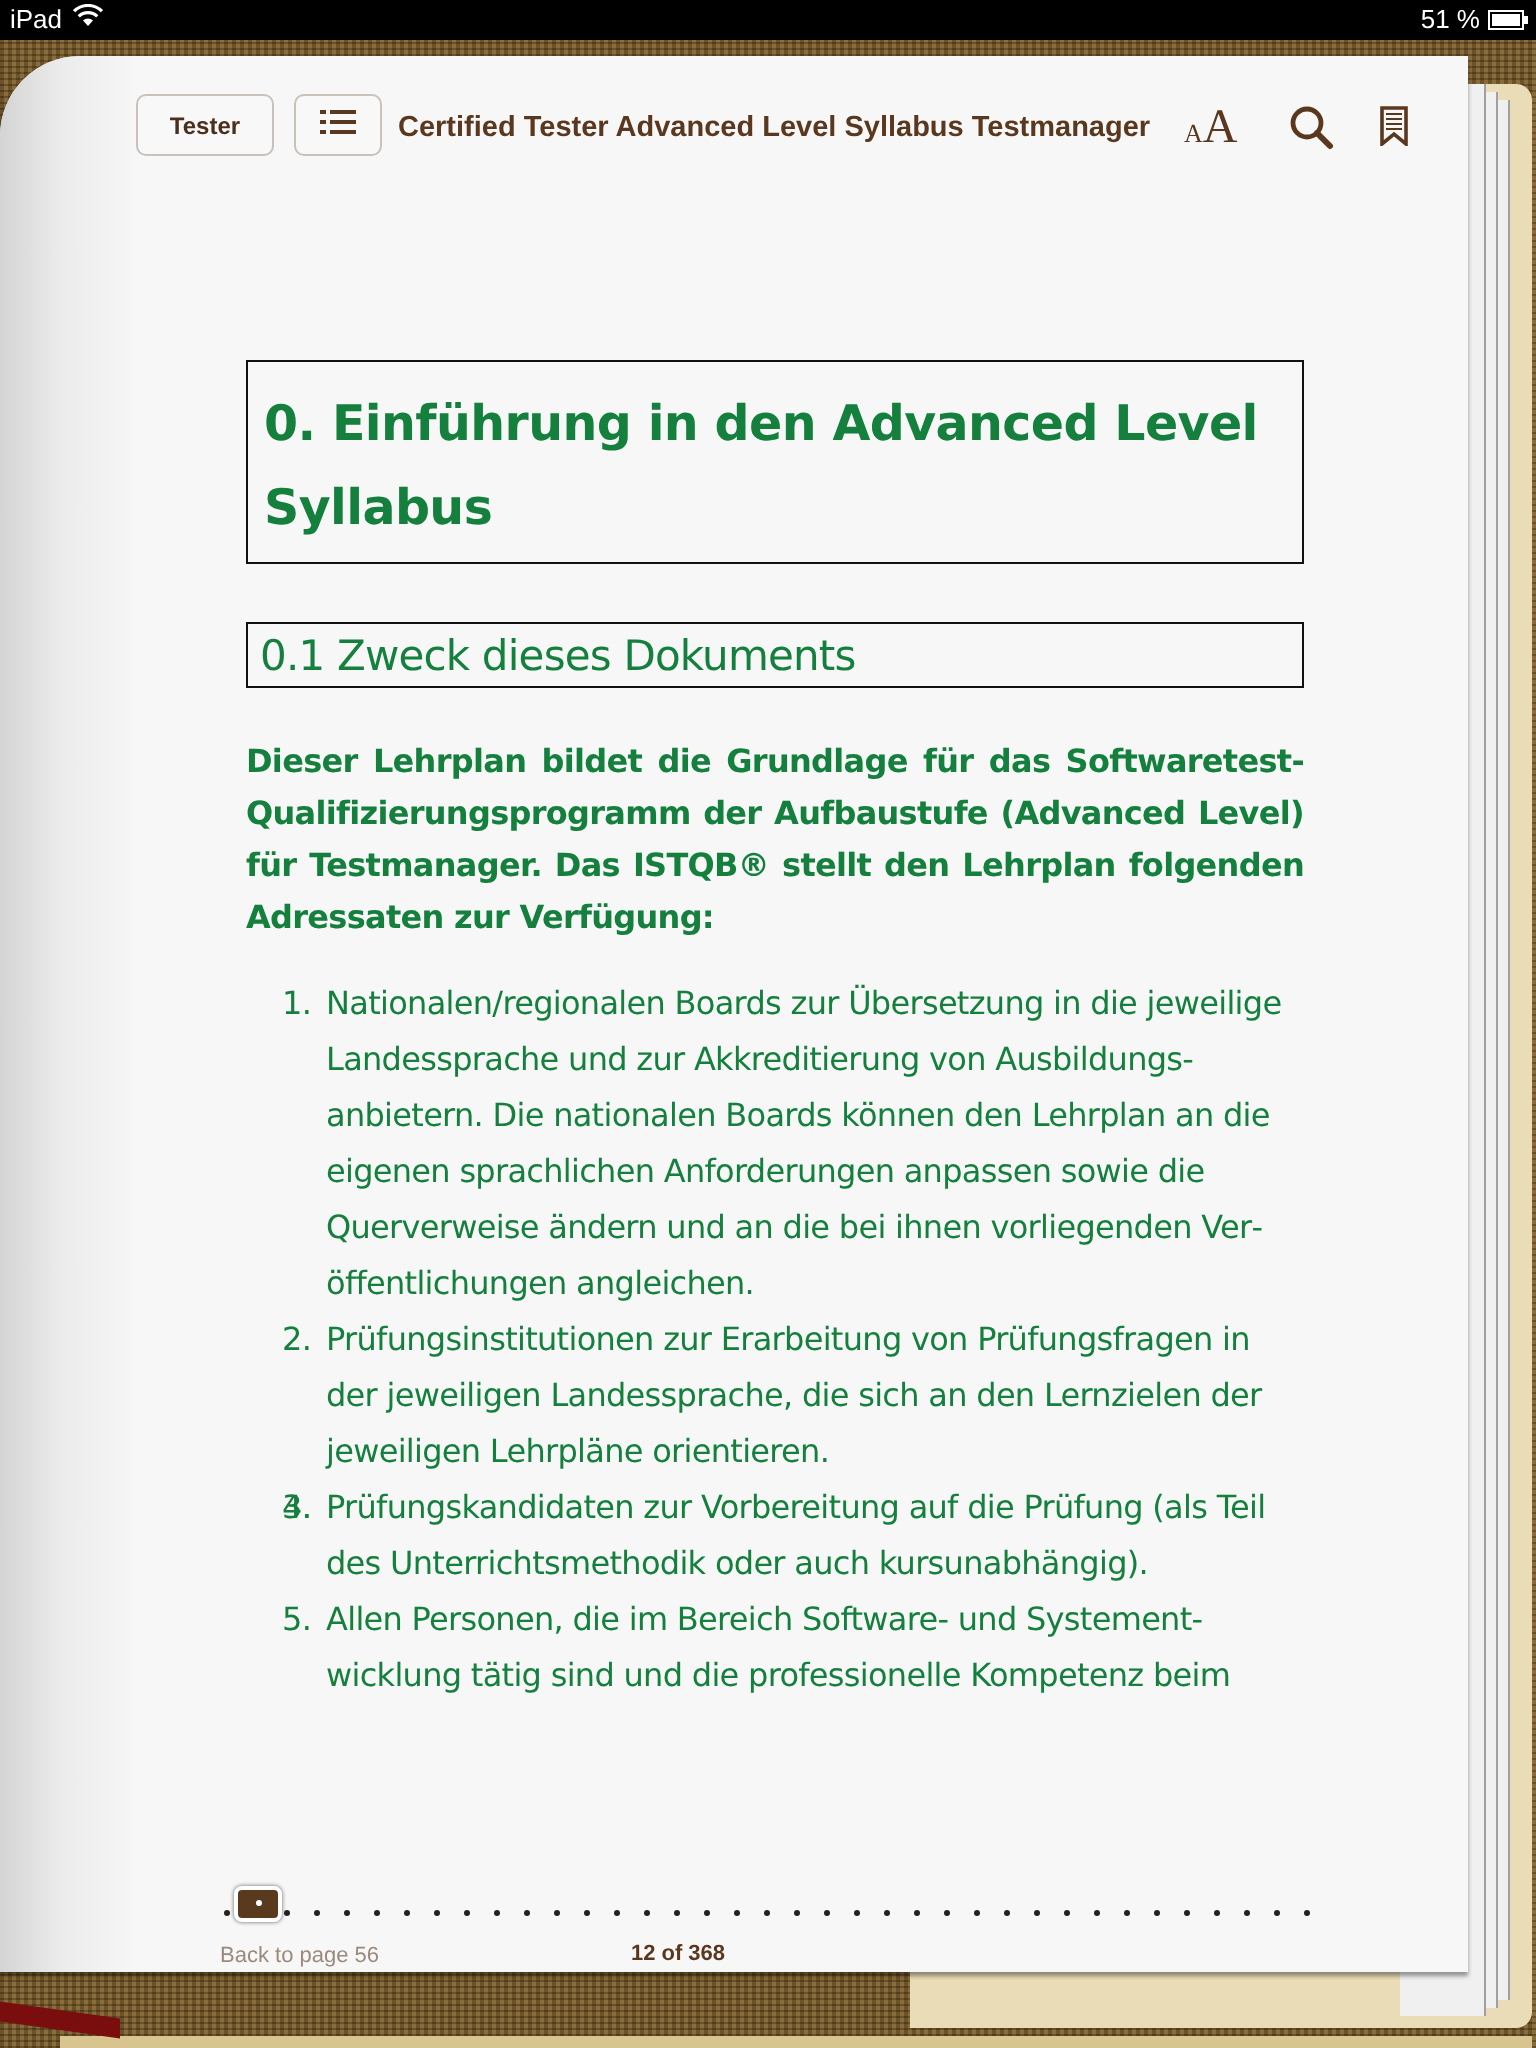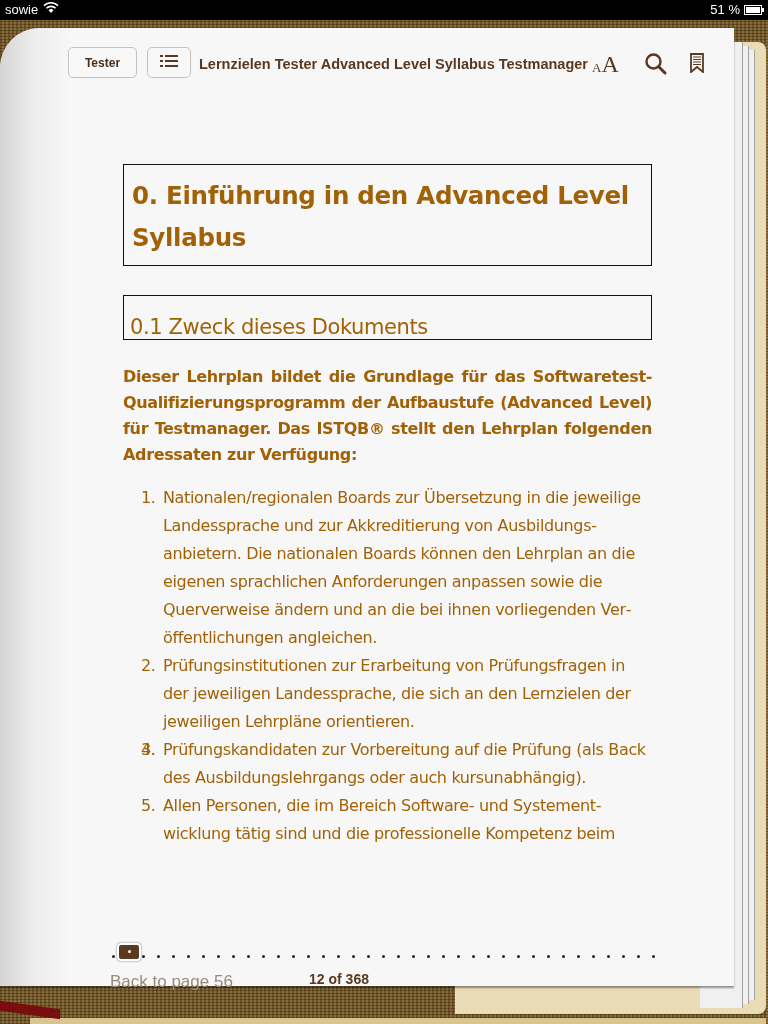--- a/index.html
+++ b/index.html
@@ -36,44 +36,44 @@
   .toc-btn { left:147px; width:44px; }
   .book-title { position:absolute; left:199px; top:56px; font-size:14.5px; font-weight:bold; color:#5a381f; white-space:nowrap; }
   .tool-icon { position:absolute; top:50px; color:#5a381f; }
   .font-icon { left:592px; top:51px; font-family:"Liberation Serif", serif; color:#5a381f; white-space:nowrap; }
   .font-icon .small { font-size:13px; }
   .font-icon .big { font-size:24px; }
   .search-icon { left:644px; top:52px; }
   .bookmark-icon { left:690px; top:53px; }
 
   
-  .content { position:absolute; left:123px; top:164px; width:529px; font-family:"DejaVu Sans", sans-serif; color:#a16207; }
+  .content { position:absolute; left:123px; top:180px; width:529px; font-family:"DejaVu Sans", sans-serif; color:#15803d; }
   .h1box { border:1px solid #111; padding:10px 8px 12px 8px; height:102px; box-sizing:border-box; }
   .h1box h1 { margin:0; font-size:24.5px; line-height:42px; font-weight:bold; letter-spacing:-0.3px; }
-  .h2box { margin-top:29px; border:1px solid #111; height:45px; box-sizing:border-box; padding:0 6px; display:flex; align-items:flex-end; }
+  .h2box { margin-top:29px; border:1px solid #111; height:33px; box-sizing:border-box; padding:0 6px; display:flex; align-items:center; }
   .h2box h2 { margin:0; font-size:21px; font-weight:normal; letter-spacing:-0.4px; }
   .para { margin-top:24px; font-size:16px; line-height:26px; text-align:justify; letter-spacing:-0.35px; }
   ol.items { margin:0; padding:0; list-style:none; font-size:16px; line-height:28px; letter-spacing:-0.35px; }
   ol.items li { position:relative; padding-left:40px; }
   ol.items li .num { position:absolute; left:18px; top:0; }
 
   
   .scrubber { position:absolute; left:112px; top:952px; width:542px; height:10px; }
   .dot { position:absolute; top:3px; width:3px; height:3px; border-radius:50%; background:#222; }
   .thumb { position:absolute; left:117px; top:943px; width:24px; height:18px; border-radius:4px; background:#5a3a1f; border:2px solid #fff; box-shadow:0 0 2px rgba(0,0,0,0.6); box-sizing:border-box; }
   .thumb:after { content:""; position:absolute; left:9px; top:5px; width:3px; height:3px; background:#fff; border-radius:50%; }
-  .back-link { position:absolute; left:110px; top:972px; font-size:17px; color:#9a8a7c; }
-  .page-num { position:absolute; left:0; width:678px; top:971px; text-align:center; font-size:14px; font-weight:bold; color:#5a381f; padding-right:0; }
+  .back-link { position:absolute; left:110px; top:972px; font-size:11px; color:#9a8a7c; }
+  .page-num { position:absolute; left:0; width:678px; top:971px; text-align:center; font-size:11px; font-weight:bold; color:#5a381f; padding-right:0; }
 </style>
 </head>
 <body>
 
 <div class="statusbar">
   <div class="left">
-    <span>sowie</span>
+    <span>iPad</span>
     <span>
       <svg width="16" height="12" viewBox="0 0 16 12">
           <path d="M8 11 L5.5 8.2 A3.6 3.6 0 0 1 10.5 8.2 Z" fill="#fff"></path>
           <path d="M3.4 6.2 A6.6 6.6 0 0 1 12.6 6.2" stroke="#fff" stroke-width="1.6" fill="none"></path>
           <path d="M1 3.6 A10 10 0 0 1 15 3.6" stroke="#fff" stroke-width="1.6" fill="none"></path>
         </svg>
     </span>
   </div>
   <div class="right">
     <span>51 %</span>
@@ -102,21 +102,21 @@
           <rect x="0" y="1" width="3" height="2"></rect>
           <rect x="5" y="1" width="13" height="2"></rect>
           <rect x="0" y="6" width="3" height="2"></rect>
           <rect x="5" y="6" width="13" height="2"></rect>
           <rect x="0" y="11" width="3" height="2"></rect>
           <rect x="5" y="11" width="13" height="2"></rect>
         </g>
       </svg>
   </span>
 </button>
-<div class="book-title">Lernzielen Tester Advanced Level Syllabus Testmanager</div>
+<div class="book-title">Certified Tester Advanced Level Syllabus Testmanager</div>
 
 <div class="tool-icon font-icon">
   <span class="small">A</span><span class="big">A</span>
 </div>
 <div class="tool-icon search-icon">
   <svg width="24" height="24" viewBox="0 0 24 24">
       <circle cx="9.5" cy="9.5" r="7" stroke="#5a381f" stroke-width="2.4" fill="none"></circle>
       <line x1="14.5" y1="14.5" x2="21" y2="21" stroke="#5a381f" stroke-width="3" stroke-linecap="round"></line>
     </svg>
 </div>
@@ -137,21 +137,21 @@
     <h1>0. Einführung in den Advanced Level Syllabus</h1>
   </div>
   <div class="h2box">
     <h2>0.1 Zweck dieses Dokuments</h2>
   </div>
   <p class="para" style="margin-bottom:16px;font-weight:bold;">Dieser Lehrplan bildet die Grundlage für das Softwaretest-Quali­fizierungsprogramm der Aufbaustufe (Advanced Level) für Test­manager. Das ISTQB® stellt den Lehrplan folgenden Adressaten zur Verfügung:</p>
   <ol class="items">
     <li><span class="num">1.</span><span>Nationalen/regionalen Boards zur Übersetzung in die jewei­lige Landessprache und zur Akkreditierung von Ausbildungs­anbietern. Die nationalen Boards können den Lehrplan an die eigenen sprachlichen Anforderungen anpassen sowie die Querverweise ändern und an die bei ihnen vorliegenden Ver­öffentlichungen angleichen.</span></li>
     <li><span class="num">2.</span><span>Prüfungsinstitutionen zur Erarbeitung von Prüfungsfragen in der jeweiligen Landessprache, die sich an den Lernzielen der jeweiligen Lehrpläne orientieren.</span></li>
     <li><span class="num">3.</span></li>
-    <li><span class="num">4.</span><span>Prüfungskandidaten zur Vorbereitung auf die Prüfung (als Back des Ausbildungslehrgangs oder auch kursunabhängig).</span></li>
+    <li><span class="num">4.</span><span>Prüfungskandidaten zur Vorbereitung auf die Prüfung (als Teil des Unterrichtsmethodik oder auch kursunabhängig).</span></li>
     <li><span class="num">5.</span><span>Allen Personen, die im Bereich Software- und Systement­wicklung tätig sind und die professionelle Kompetenz beim</span></li>
   </ol>
 </div>
 
 <div class="scrubber" id="scrubber">
     <span class="dot" style="left: 0px;"></span>
     <span class="dot" style="left: 15px;"></span>
     <span class="dot" style="left: 30px;"></span>
     <span class="dot" style="left: 45px;"></span>
     <span class="dot" style="left: 60px;"></span>

